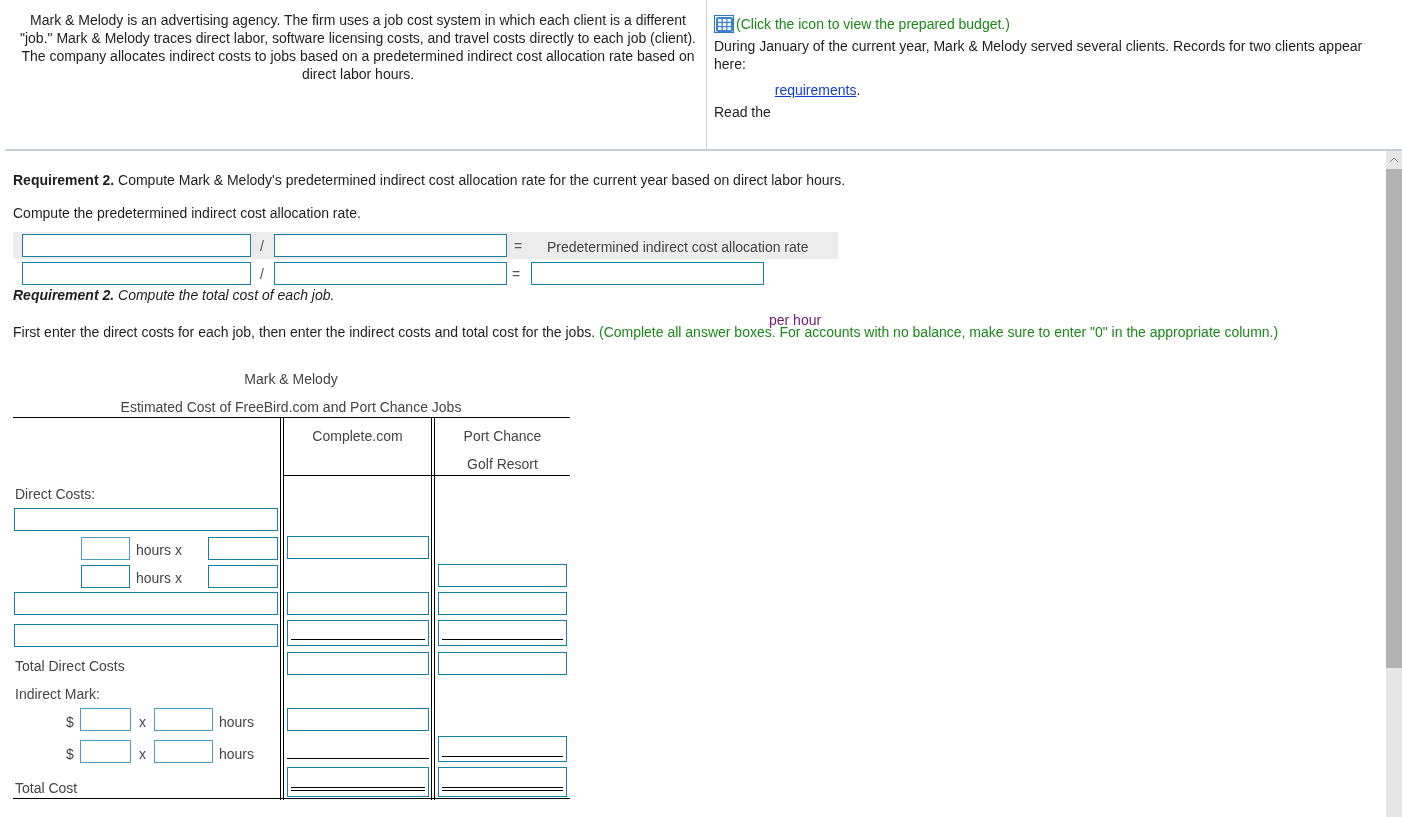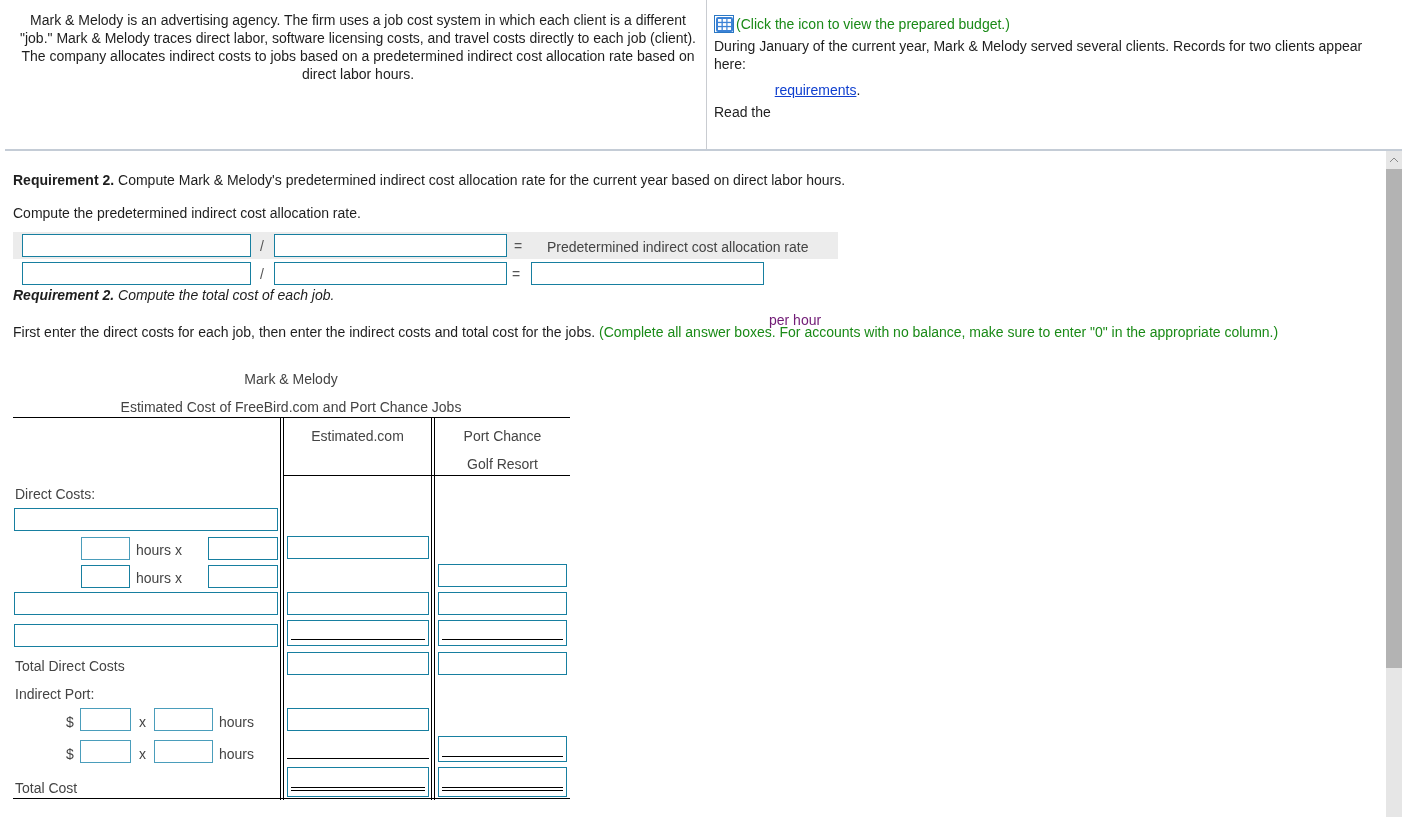--- a/index.html
+++ b/index.html
@@ -117,21 +117,21 @@
 
 <div class="abs center-title" style="left:13px; top:371px; width:556px;">Mark &amp; Melody</div>
 <div class="abs center-title" style="left:13px; top:399px; width:556px;">Estimated Cost of FreeBird.com and Port Chance Jobs</div>
 
 <div class="tbl-line" style="left:13px; top:417px; width:557px; height:1px;"></div>
 <div class="dbl-v" style="left:280px; top:418px; height:382px;"></div>
 <div class="dbl-v" style="left:431px; top:418px; height:382px;"></div>
 <div class="tbl-line" style="left:284px; top:475px; width:286px; height:1px;"></div>
 <div class="tbl-line" style="left:13px; top:798px; width:557px; height:1px;"></div>
 
-<div class="lbl" style="left:284px; top:428px; width:147px; text-align:center;">Estimated.com</div>
+<div class="lbl" style="left:284px; top:428px; width:147px; text-align:center;">Complete.com</div>
 <div class="lbl" style="left:435px; top:428px; width:135px; text-align:center;">Port Chance</div>
 <div class="lbl" style="left:435px; top:456px; width:135px; text-align:center;">Golf Resort</div>
 
 <div class="lbl" style="left:15px; top:486px;">Direct Costs:</div>
 
 <input class="inp" style="left: 14px; top: 508px; width: 264px;">
 
 <input class="inp light" style="left: 81px; top: 537px; width: 49px;">
 <span class="lbl" style="left:136px; top:542px;">hours x</span>
 <input class="inp" style="left: 208px; top: 537px; width: 70px;">
@@ -149,21 +149,21 @@
 <input class="inp" style="left: 14px; top: 624px; width: 264px;">
 <input class="inp" style="left: 287px; top: 620px; width: 142px; height: 26px;">
 <div class="underline1" style="left:291px; top:639px; width:134px;"></div>
 <input class="inp" style="left: 438px; top: 620px; width: 129px; height: 26px;">
 <div class="underline1" style="left:442px; top:639px; width:121px;"></div>
 
 <div class="lbl" style="left:15px; top:658px;">Total Direct Costs</div>
 <input class="inp" style="left: 287px; top: 652px; width: 142px;">
 <input class="inp" style="left: 438px; top: 652px; width: 129px;">
 
-<div class="lbl" style="left:15px; top:686px;">Indirect Port:</div>
+<div class="lbl" style="left:15px; top:686px;">Indirect Mark:</div>
 
 <span class="lbl" style="left:66px; top:714px;">$</span>
 <input class="inp light" style="left: 80px; top: 708px; width: 51px;">
 <span class="lbl" style="left:139px; top:714px;">x</span>
 <input class="inp light" style="left: 154px; top: 708px; width: 59px;">
 <span class="lbl" style="left:219px; top:714px;">hours</span>
 <input class="inp" style="left: 287px; top: 708px; width: 142px;">
 
 <span class="lbl" style="left:66px; top:746px;">$</span>
 <input class="inp light" style="left: 80px; top: 740px; width: 51px;">

